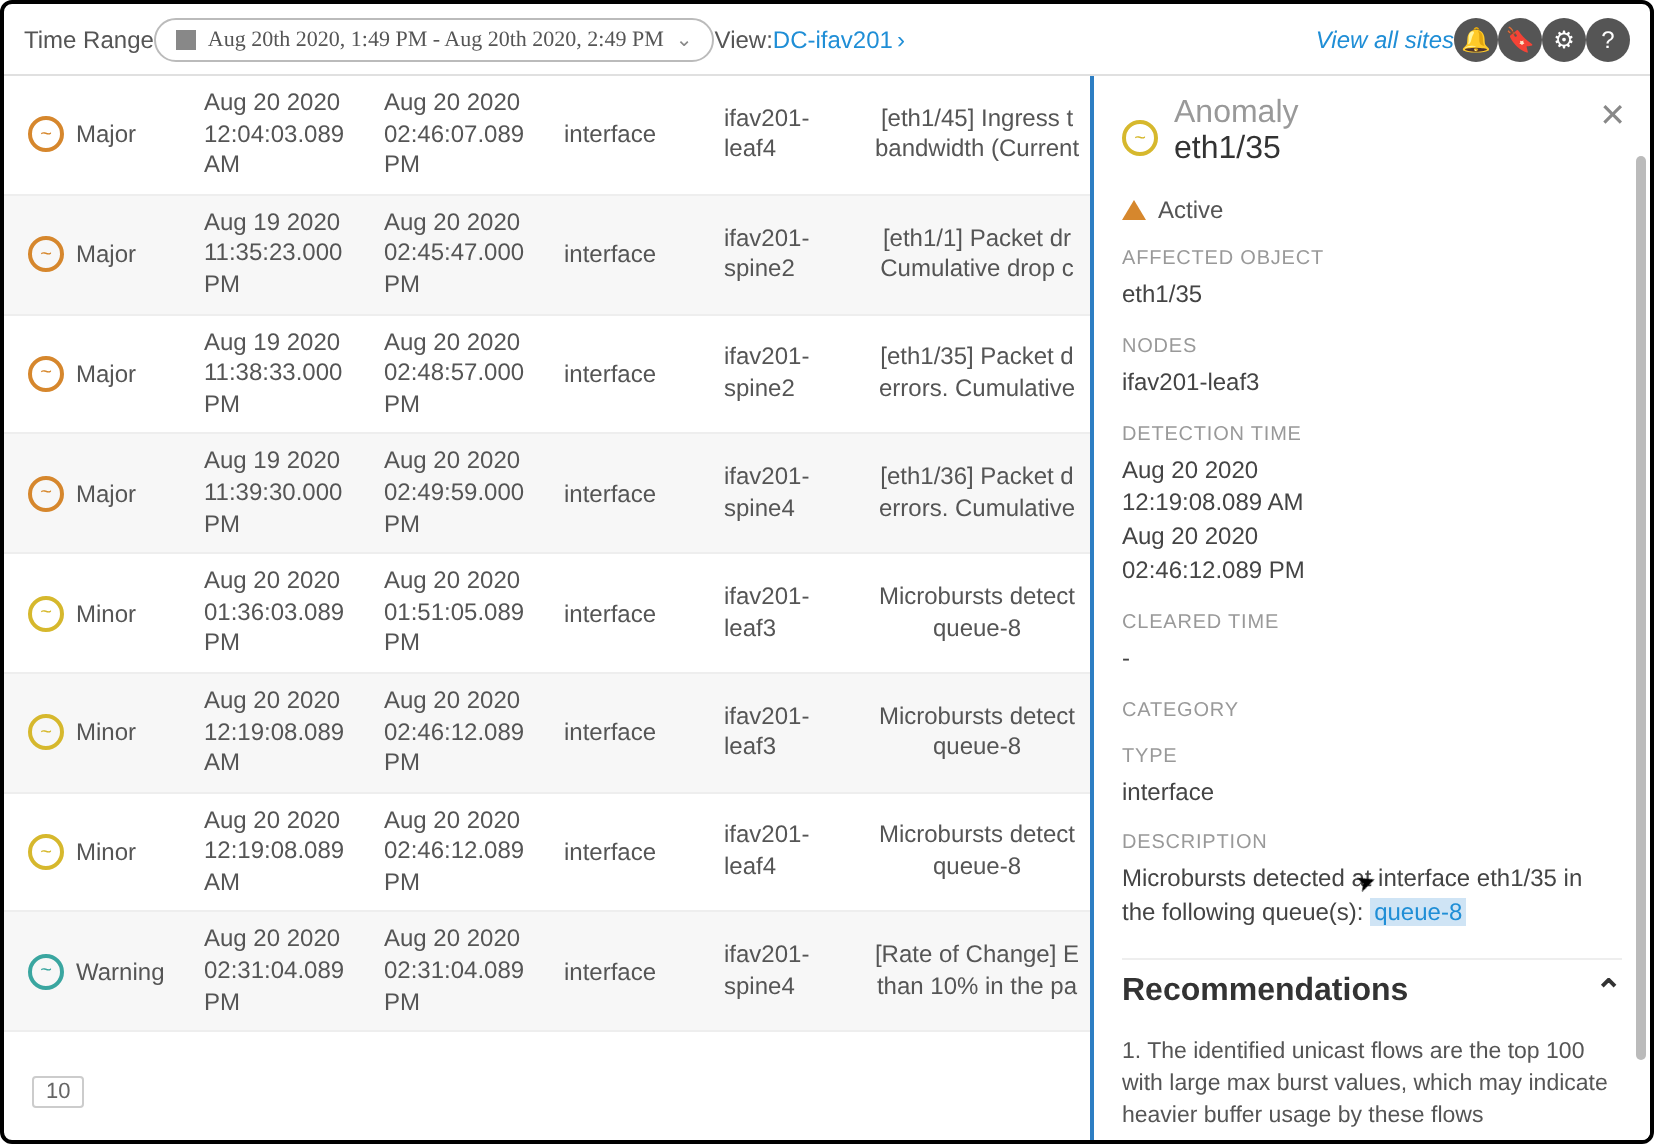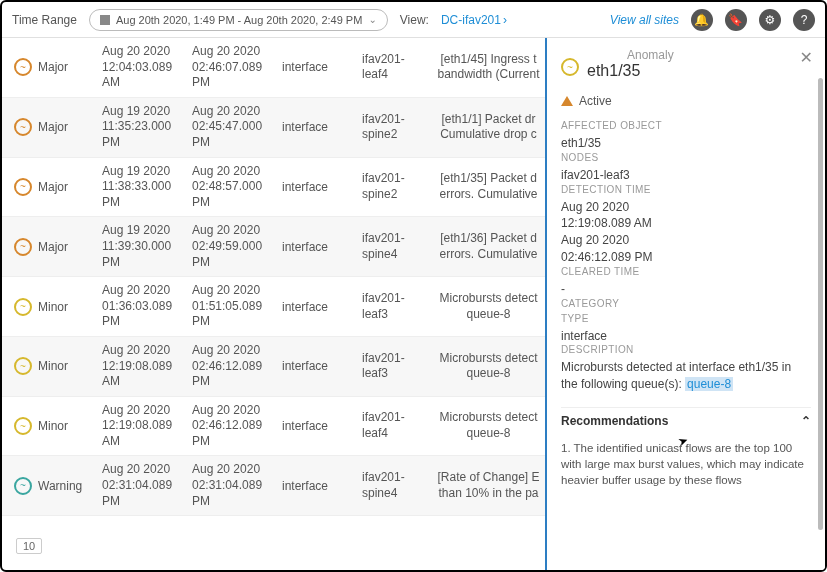--- a/index.html
+++ b/index.html
@@ -16,34 +16,35 @@
     position: relative;
   }
 
   
   .topbar {
     display: flex;
     align-items: center;
     height: 36px;
     padding: 0 10px;
     border-bottom: 1px solid #e0e0e0;
-    gap: 12px;
+    gap: 0;
   }
   .topbar .label { color: #555; font-size: 12px; }
   .time-range {
     display: inline-flex;
     align-items: center;
     gap: 6px;
     border: 1px solid #bbb;
     border-radius: 14px;
     padding: 2px 10px;
     height: 22px;
     font-size: 11px;
     color: #555;
     cursor: pointer;
+    font-family: Liberation Serif, serif;
   }
   .time-range .cal {
     width: 10px; height: 10px; background: #888;
   }
   .time-range .chev { color: #888; font-size: 10px; }
   .site-link { color: #1f8ed6; font-size: 12px; cursor: pointer; display: inline-flex; align-items: center; gap: 2px; }
   .spacer { flex: 1; }
   .view-all { color: #1f8ed6; font-size: 12px; cursor: pointer; font-style: italic; }
   .icon-btn {
     width: 22px; height: 22px; border-radius: 50%;
@@ -97,42 +98,42 @@
     background: #fff;
     display: flex;
     flex-direction: column;
     position: relative;
   }
   .panel-scroll { overflow-y: auto; padding: 10px 14px 14px; flex: 1; }
   .panel .close {
     position: absolute; top: 10px; right: 12px;
     color: #888; font-size: 16px; cursor: pointer;
   }
-  .anomaly-label { color: #999; font-size: 12px; margin-left: 40px; }
+  .anomaly-label { color: #999; font-size: 16px; }
   .anomaly-title { font-size: 16px; color: #333; margin-bottom: 6px; }
   .status {
     display: flex; align-items: center; gap: 6px;
     margin: 8px 0 12px; font-size: 12px; color: #555;
   }
   .triangle {
     width: 0; height: 0;
     border-left: 6px solid transparent;
     border-right: 6px solid transparent;
     border-bottom: 10px solid #d6872d;
   }
   .section-label {
     font-size: 10px; color: #999; letter-spacing: 0.4px;
-    margin-bottom: 4px;
+    margin-top: 12px; margin-bottom: 4px;
     text-transform: uppercase;
   }
   .section-val { font-size: 12px; color: #444; line-height: 1.4; }
   .queue-link { color: #1f8ed6; background: #cfe4f5; padding: 0 2px; }
   .reco-head {
     display: flex; align-items: center; justify-content: space-between;
-    font-weight: 600; font-size: 12px; color: #333;
+    font-weight: 600; font-size: 16px; color: #333;
     margin-top: 14px; padding: 6px 0; border-top: 1px solid #eee;
     cursor: pointer;
   }
   .reco-body { font-size: 11.5px; color: #555; line-height: 1.4; margin-top: 6px; }
 
   
   .vscroll {
     position: absolute; right: 2px; top: 40px; bottom: 40px; width: 5px;
     background: #bbb; border-radius: 3px;
   }

